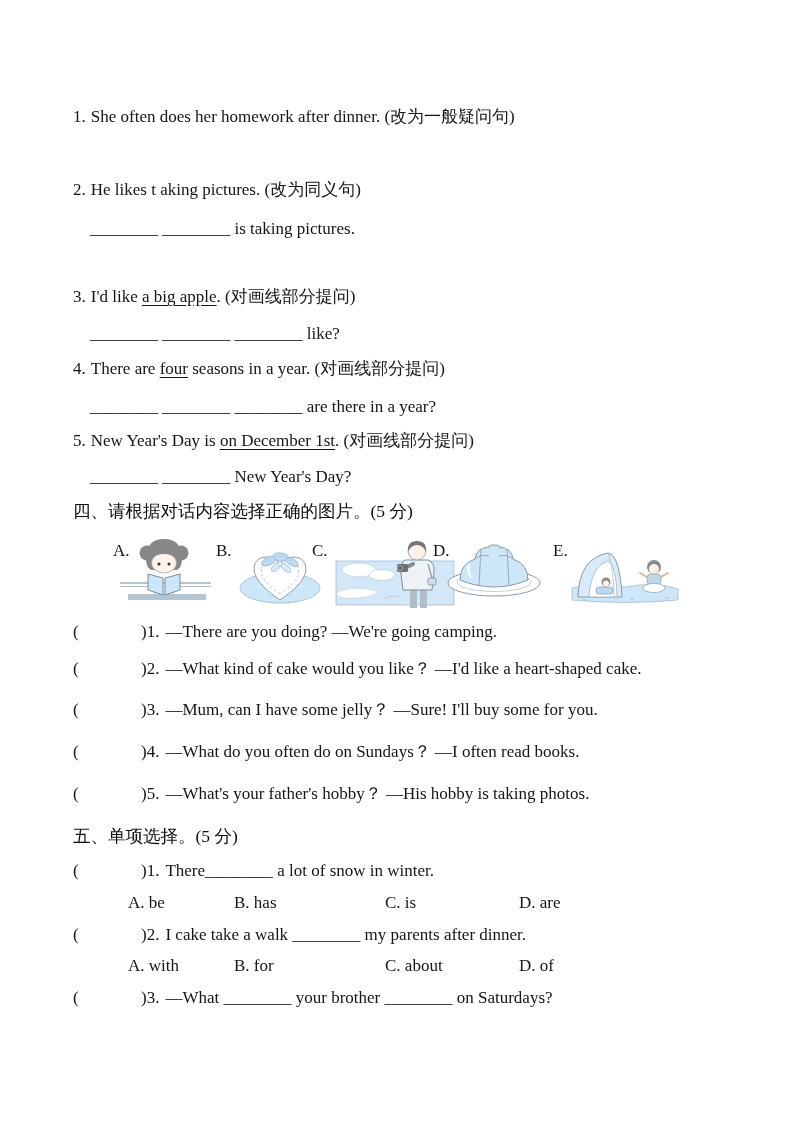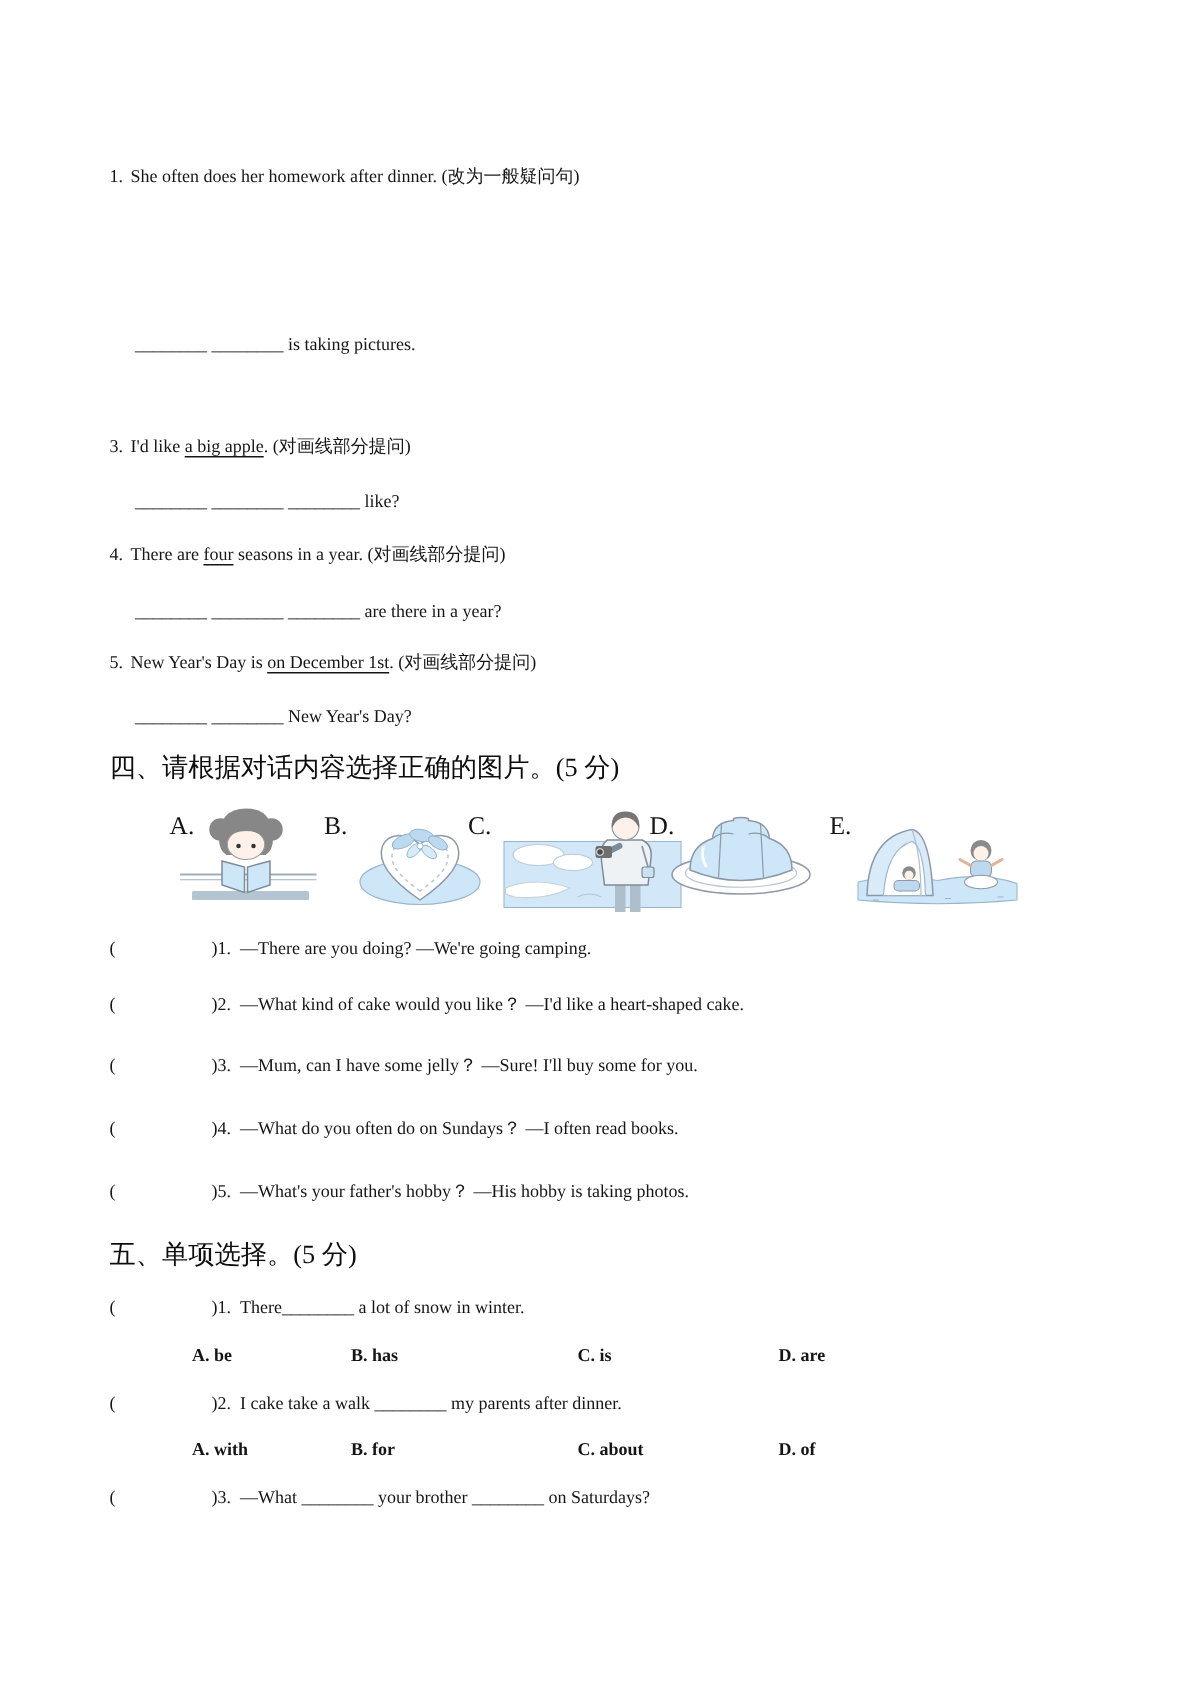--- a/index.html
+++ b/index.html
@@ -1,40 +1,43 @@
 <!DOCTYPE html>
 <html><head>
 <meta charset="utf-8">
 <style>
   html,body{margin:0;padding:0;background:#ffffff;}
   .page{
     position:relative;width:793px;height:1122px;background:#ffffff;overflow:hidden;
     font-family:"Liberation Serif","DejaVu Serif",serif;color:#151515;
   }
-  .line{position:absolute;white-space:nowrap;font-size:12px;line-height:20px;}
+  .line{position:absolute;white-space:nowrap;font-size:17px;line-height:20px;}
   .header{font-size:17.5px;color:#0d0d0d;}
   .qnum{margin-right:5px;}
   .dnum{margin-right:6px;}
   .u{text-decoration:underline;text-underline-offset:3px;}
   .paren{position:absolute;left:73px;}
   .dbody{position:absolute;left:141px;}
-  .opt{position:absolute;font-weight:bold;}
+  .opt{position:absolute;}
   .plabel{position:absolute;font-size:17px;}
   .pic{position:absolute;}
   svg{display:block;}
 </style>
 </head>
 <body>
 
 <div class="page">
 
   <div class="line" style="left:73px;top:107px">
     <span class="qnum">1.</span><span>She often does her homework after dinner. </span><span class="u"></span><span>(改为一般疑问句)</span>
   </div>
 
+  <div class="line" style="left:73px;top:180px">
+    <span class="qnum">2.</span><span>He likes t aking pictures. </span><span class="u"></span><span>(改为同义句)</span>
+  </div>
   <div class="line" style="left:90px;top:219px">________ ________ is taking pictures.</div>
 
   <div class="line" style="left:73px;top:287px">
     <span class="qnum">3.</span><span>I'd like </span><span class="u">a big apple</span><span>. (对画线部分提问)</span>
   </div>
   <div class="line" style="left:90px;top:324px">________ ________ ________ like?</div>
 
   <div class="line" style="left:73px;top:359px">
     <span class="qnum">4.</span><span>There are </span><span class="u">four</span><span> seasons in a year. (对画线部分提问)</span>
   </div>

